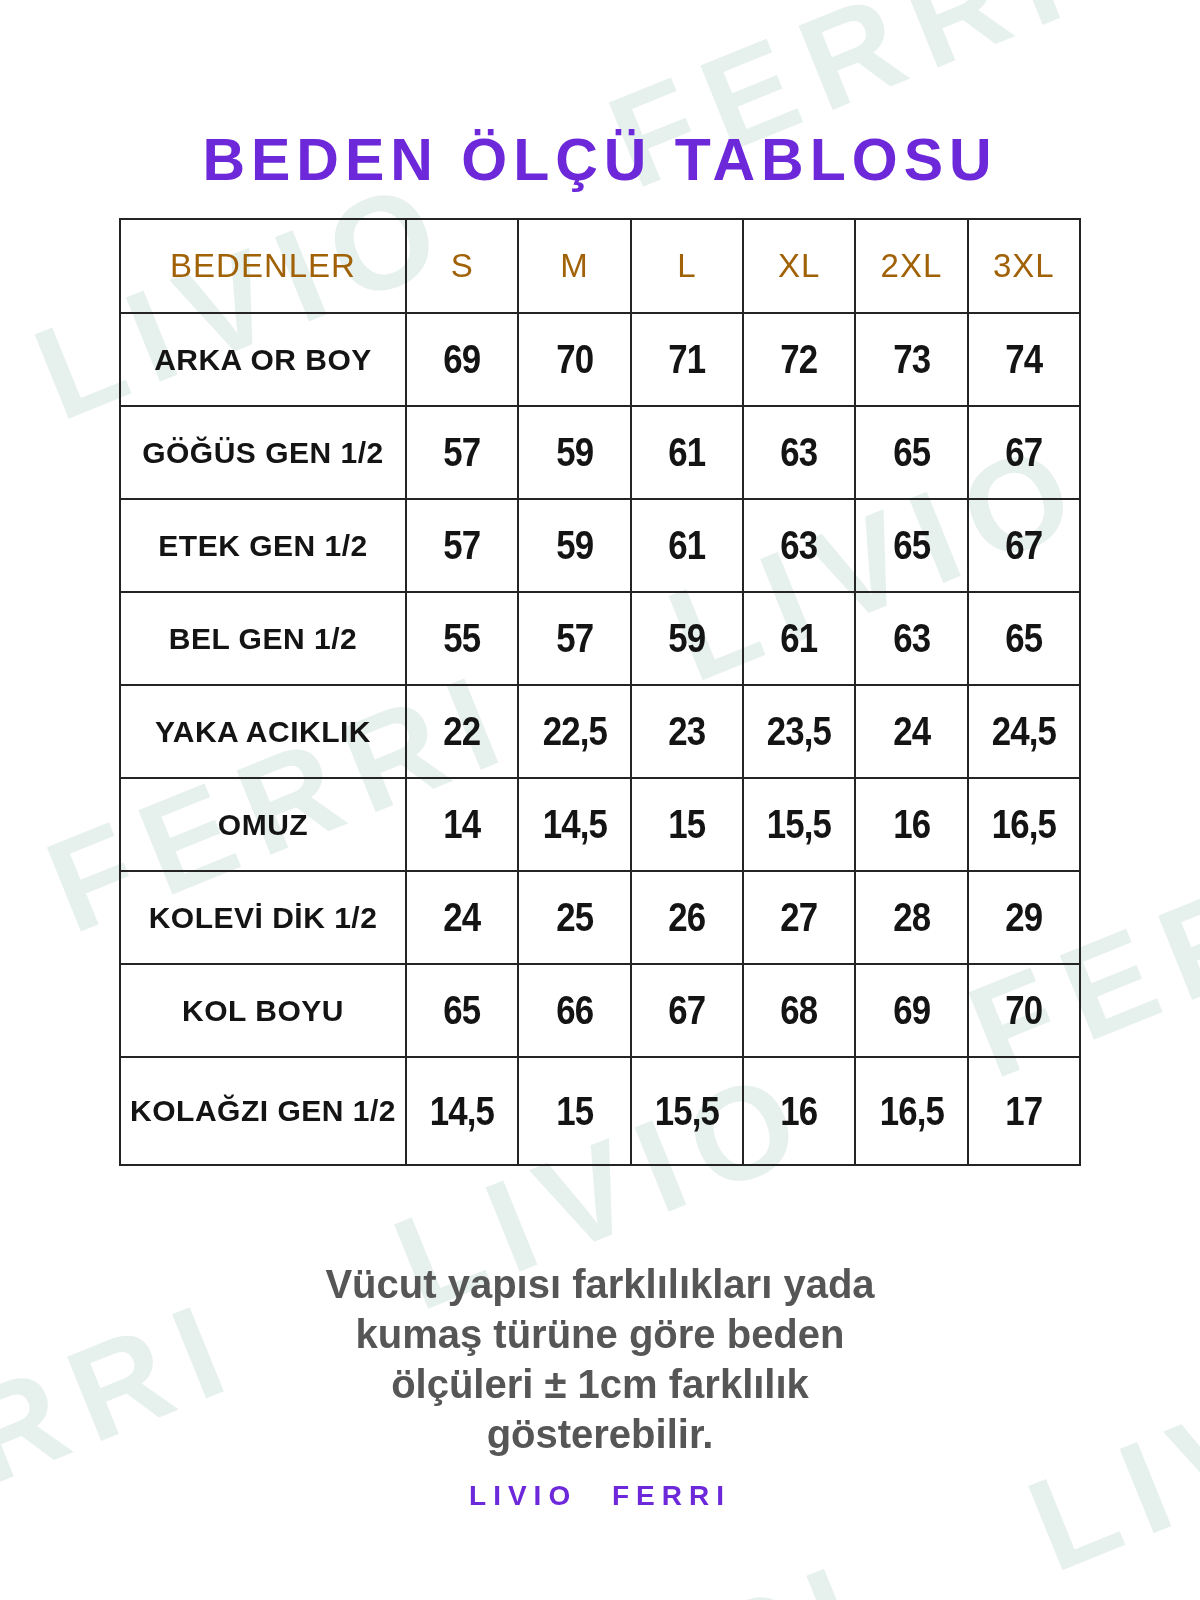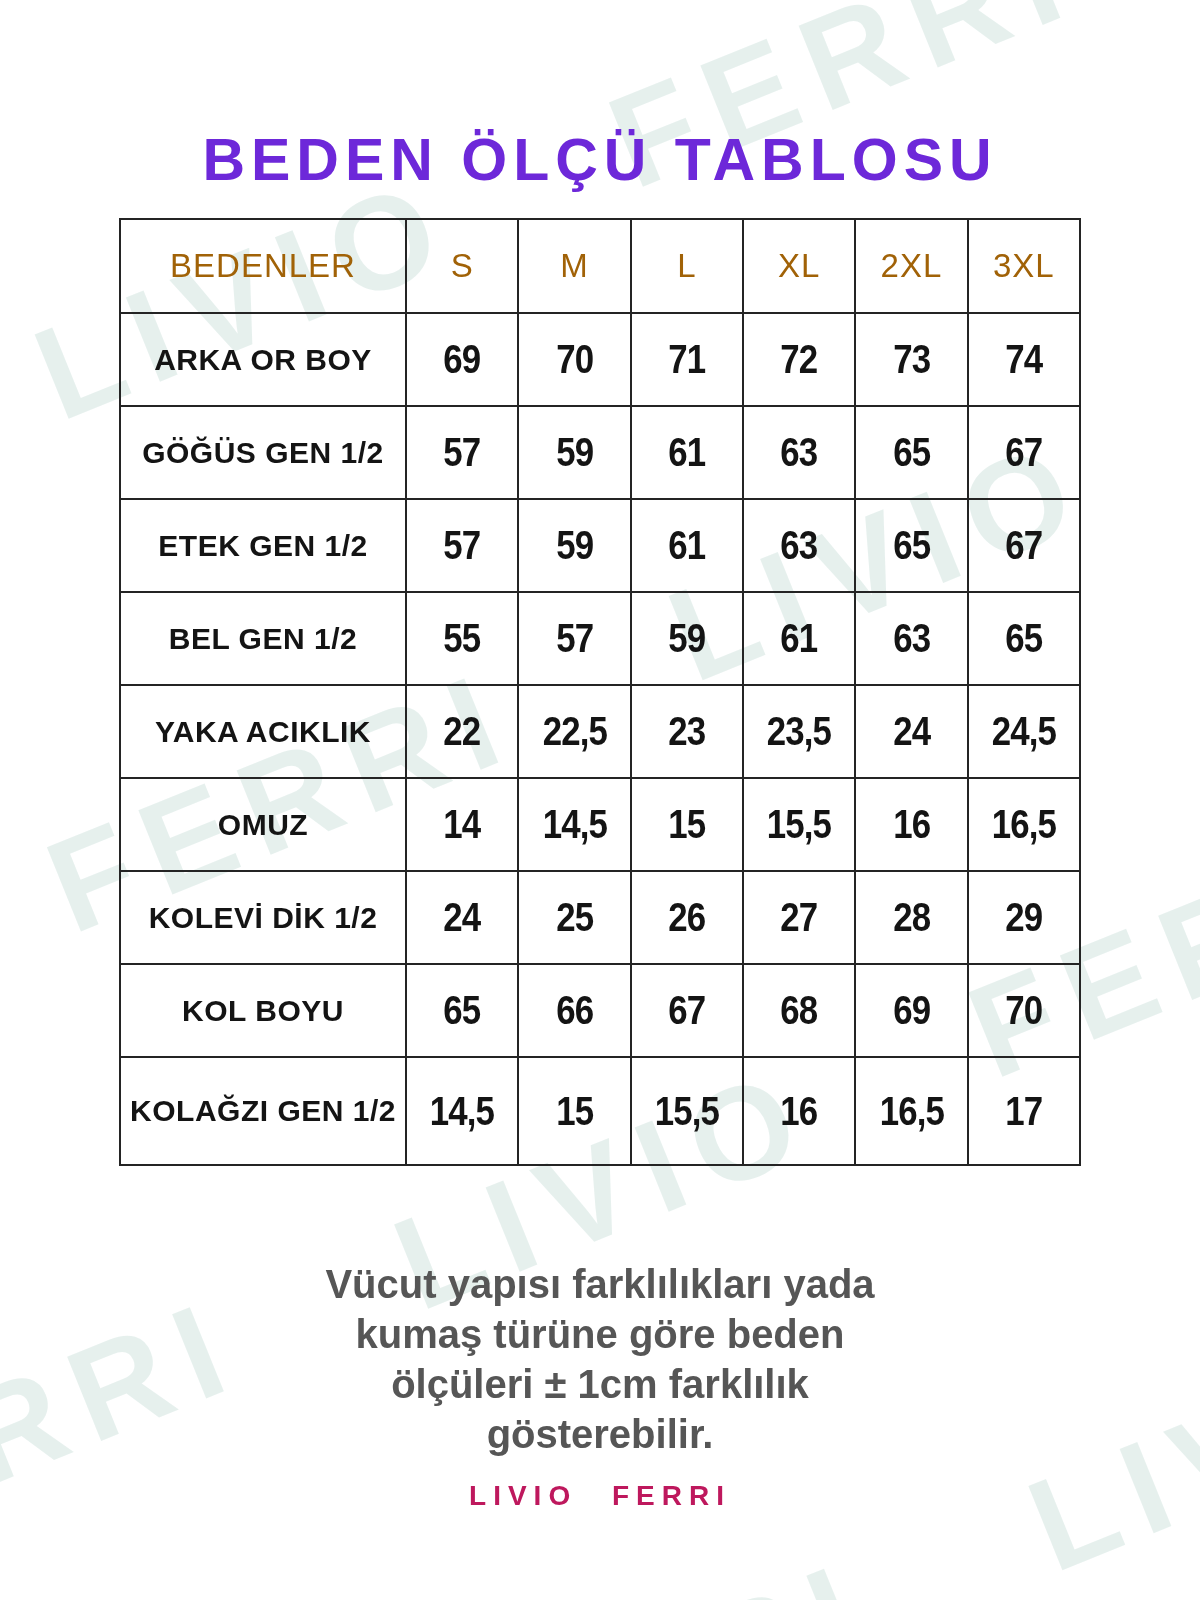--- a/index.html
+++ b/index.html
@@ -111,21 +111,21 @@
   .brand {
     position: absolute;
     top: 1480px;
     left: 0;
     width: 100%;
     text-align: center;
     font-size: 28px;
     font-weight: 700;
     letter-spacing: 7px;
     word-spacing: 20px;
-    color: #be185d;
+    color: #6d28d9;
     z-index: 2;
   }
 </style>
 </head>
 <body>
 
 <div class="page">
 
   <div class="watermark-layer" aria-hidden="true">
       <div class="wm-line" style="top: 150px; left: 60px;">LIVIO FERRI LIVIO FERRI LIVIO FERRI</div>

